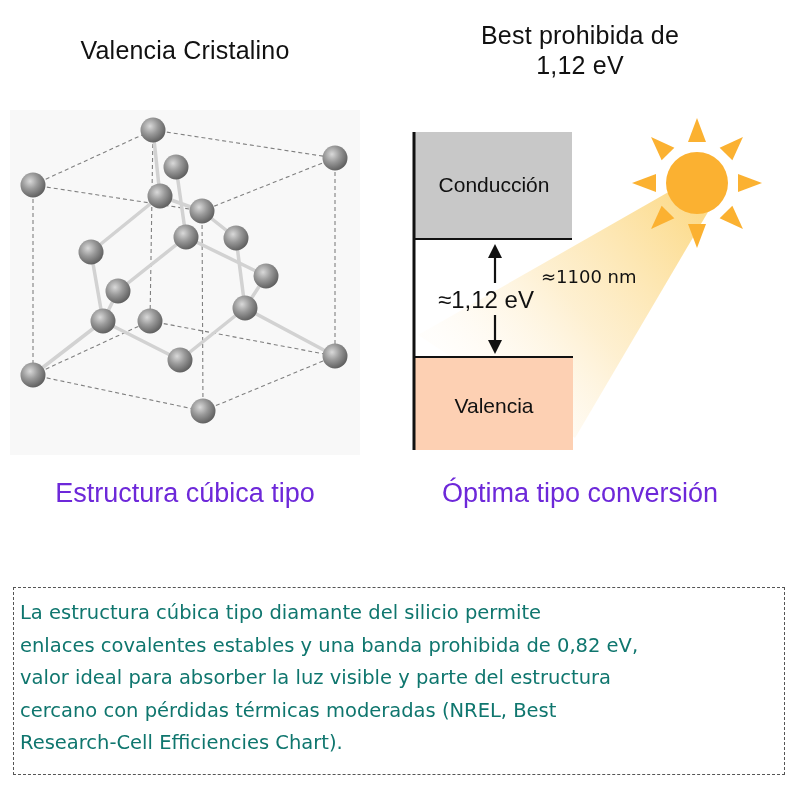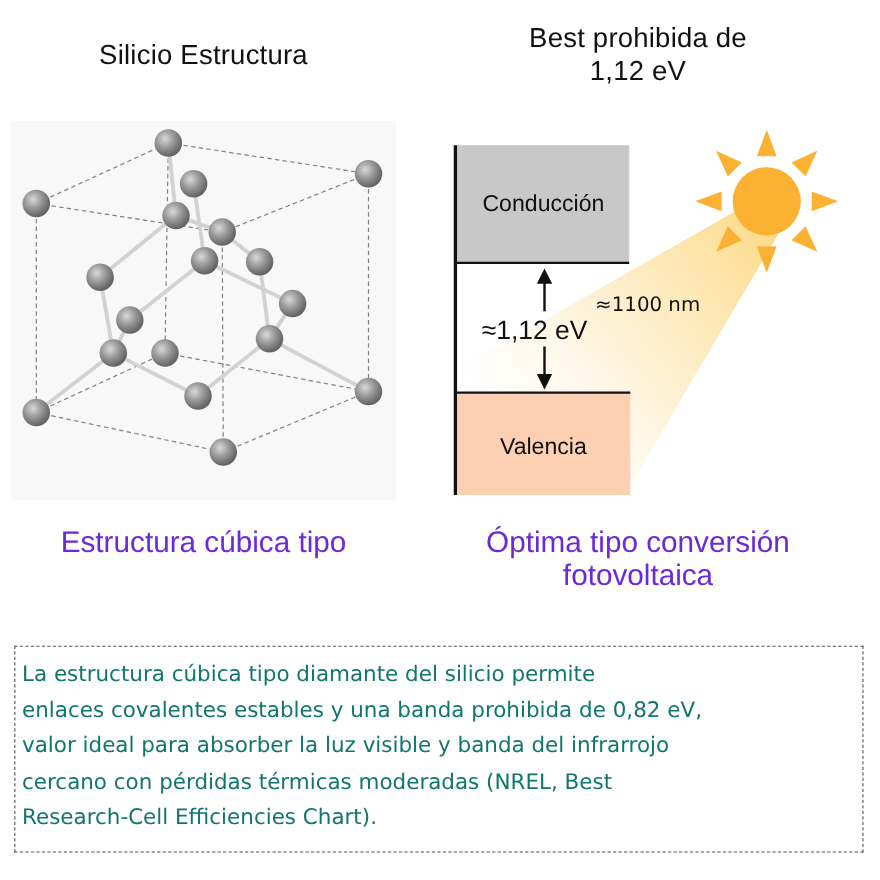--- a/index.html
+++ b/index.html
@@ -15,21 +15,21 @@
     .caption.right { left: 395px; width: 370px; top: 478px; }
     svg.fig { position: absolute; left: 0; top: 0; }
     .note { position: absolute; left: 13px; top: 587px; width: 772px; height: 188px;
             border: 1.2px dashed #555; box-sizing: border-box; padding: 9px 10px 0 6px;
             font-family: "DejaVu Sans", sans-serif; font-size: 19.5px; line-height: 32.6px; color: #0f766e; }
     .note span { display: block; white-space: nowrap; }
   </style>
 </head>
 <body>
 
-<div class="title left">Silicio Estructura</div>
+<div class="title left">Valencia Cristalino</div>
 <div class="title right">
   <div>Best prohibida de</div>
   <div>1,12 eV</div>
 </div>
 
 <svg class="fig" width="800" height="800" viewBox="0 0 800 800">
   <defs>
     <radialGradient id="atomGrad" cx="0.38" cy="0.35" r="0.7">
       <stop offset="0" stop-color="#d9d9d9"></stop>
       <stop offset="0.45" stop-color="#9a9a9a"></stop>
@@ -133,22 +133,21 @@
       <polygon points="-9,-41 9,-41 0,-65" transform="rotate(315)"></polygon>
     </g>
   </g>
 </svg>
 
 <div class="caption left">
   <div>Estructura cúbica tipo</div>
 </div>
 <div class="caption right">
   <div>Óptima tipo conversión</div>
-  <div>fotovoltaica</div>
 </div>
 
 <div class="note">
   <span>La estructura cúbica tipo diamante del silicio permite</span>
   <span>enlaces covalentes estables y una banda prohibida de 0,82 eV,</span>
-  <span>valor ideal para absorber la luz visible y banda del infrarrojo</span>
+  <span>valor ideal para absorber la luz visible y parte del estructura</span>
   <span>cercano con pérdidas térmicas moderadas (NREL, Best</span>
   <span>Research-Cell Efficiencies Chart).</span>
 </div>
 
 </body></html>

